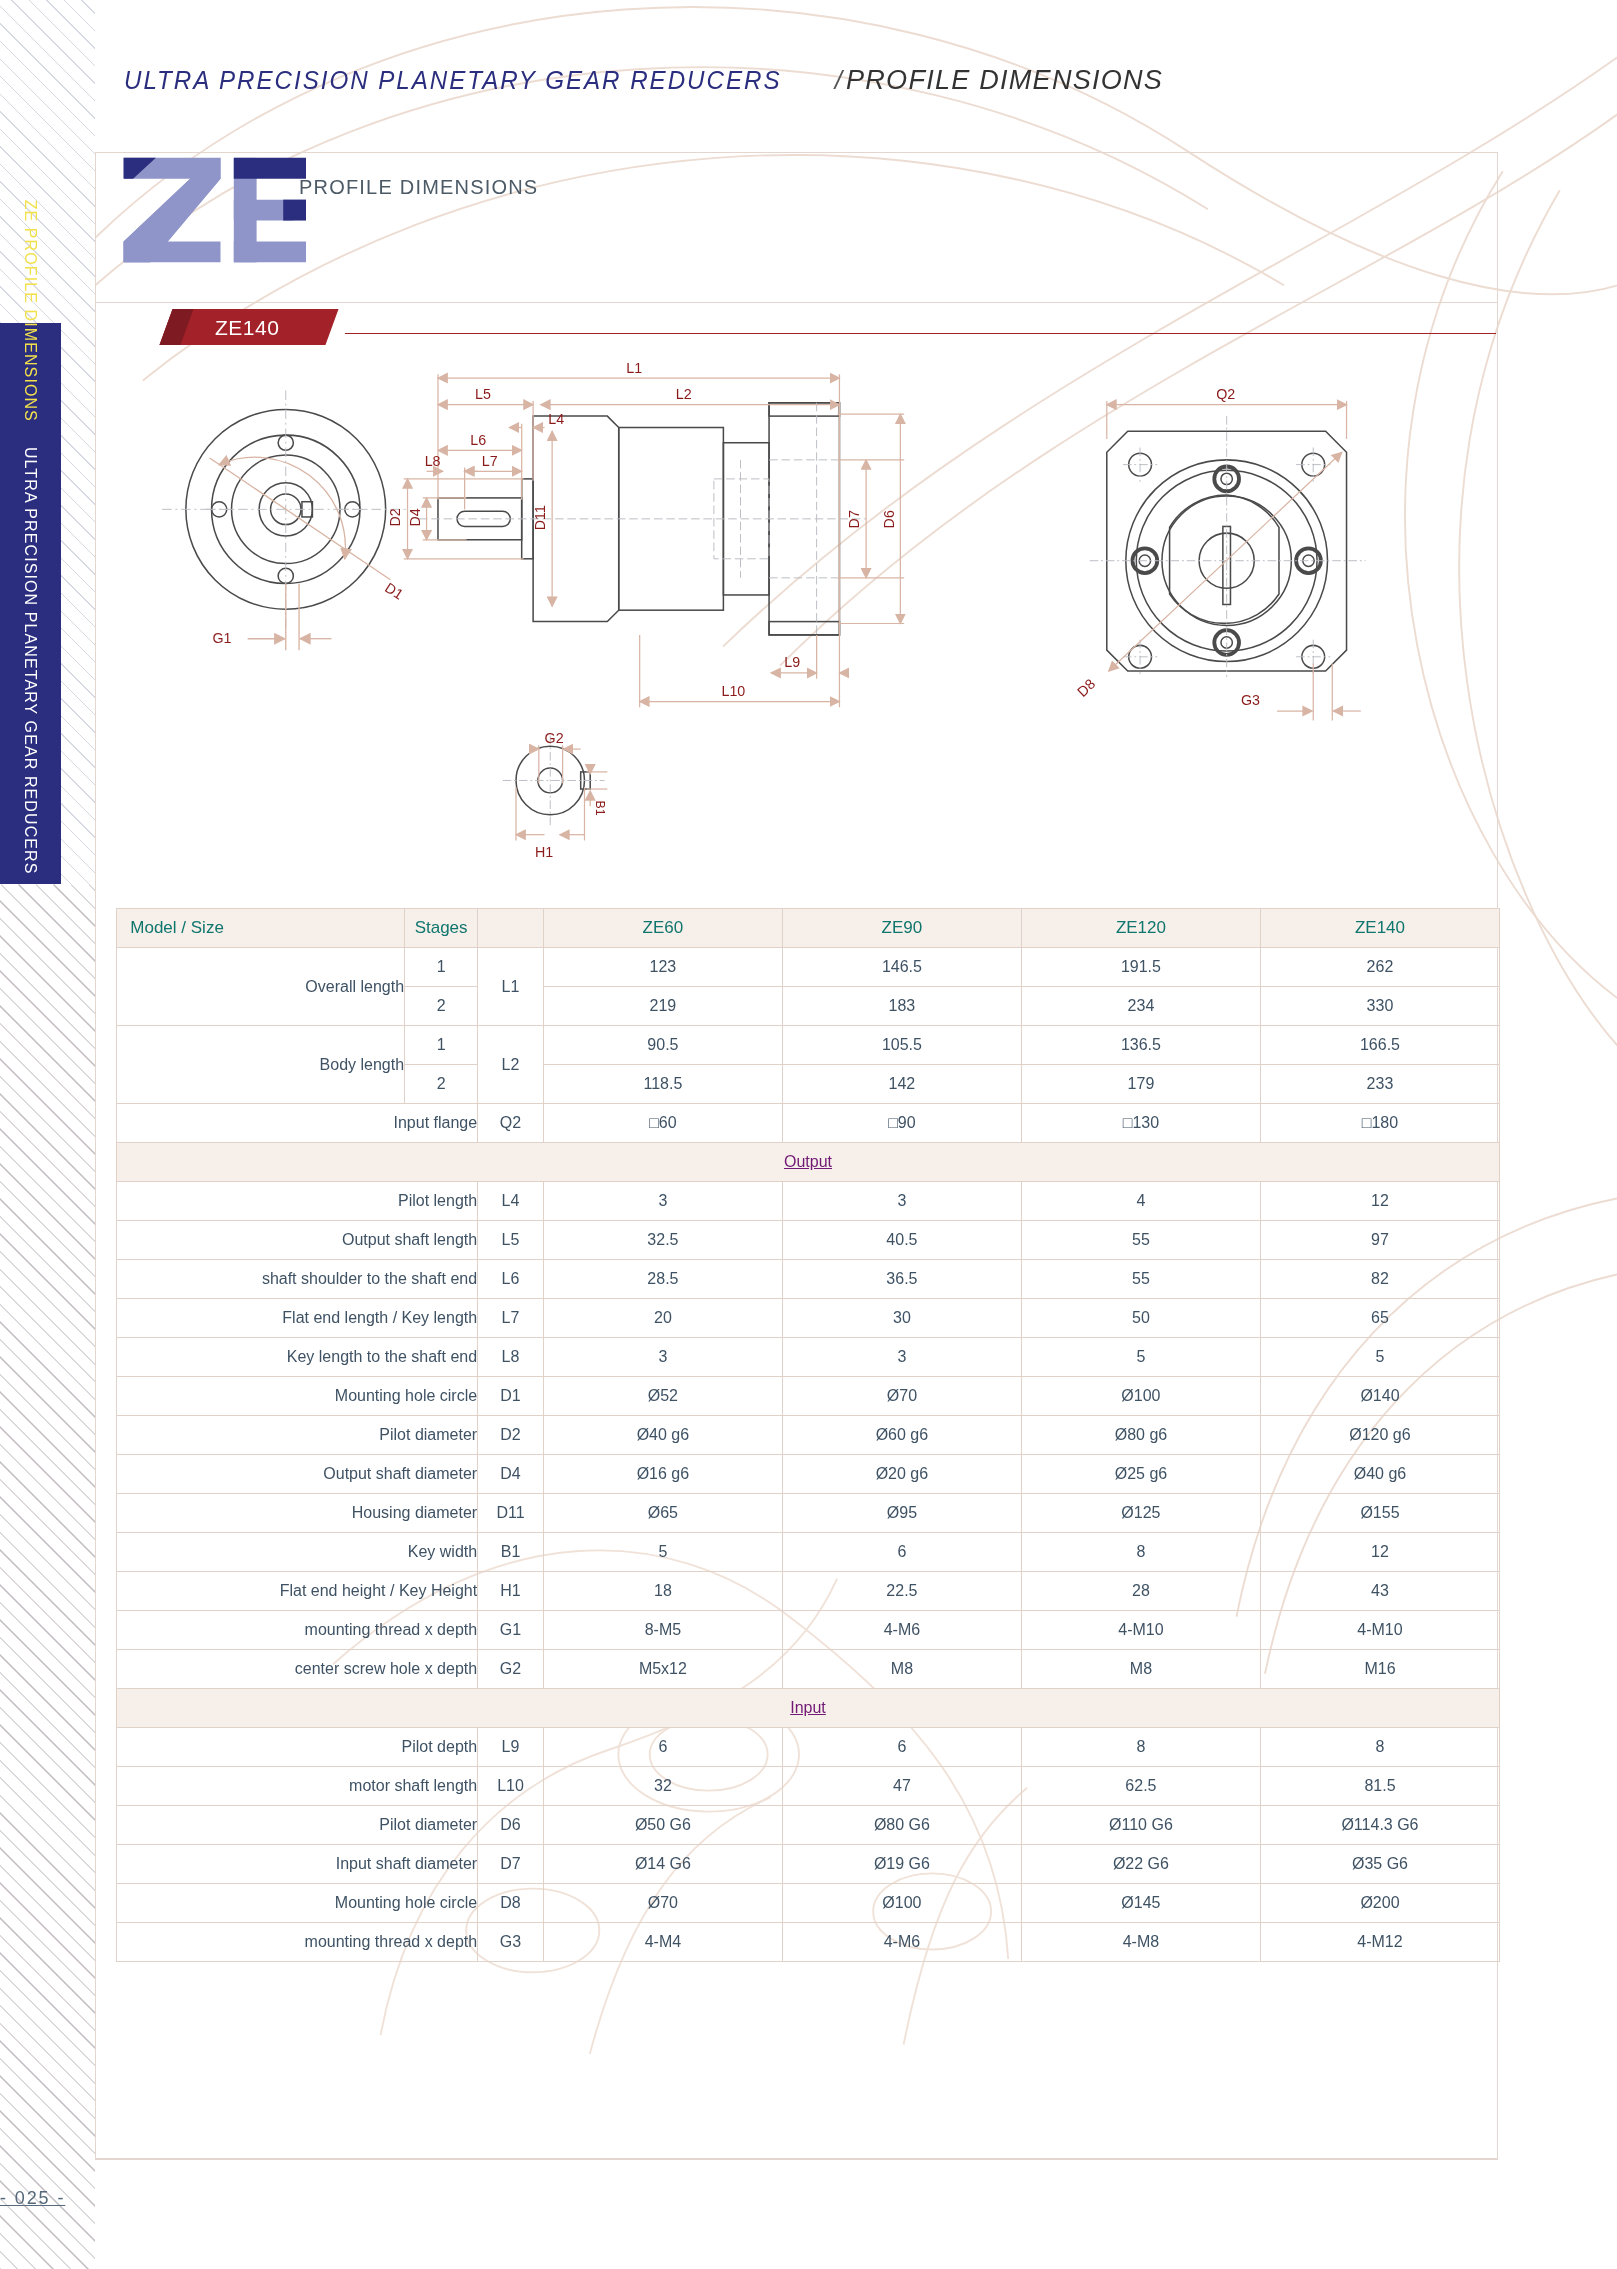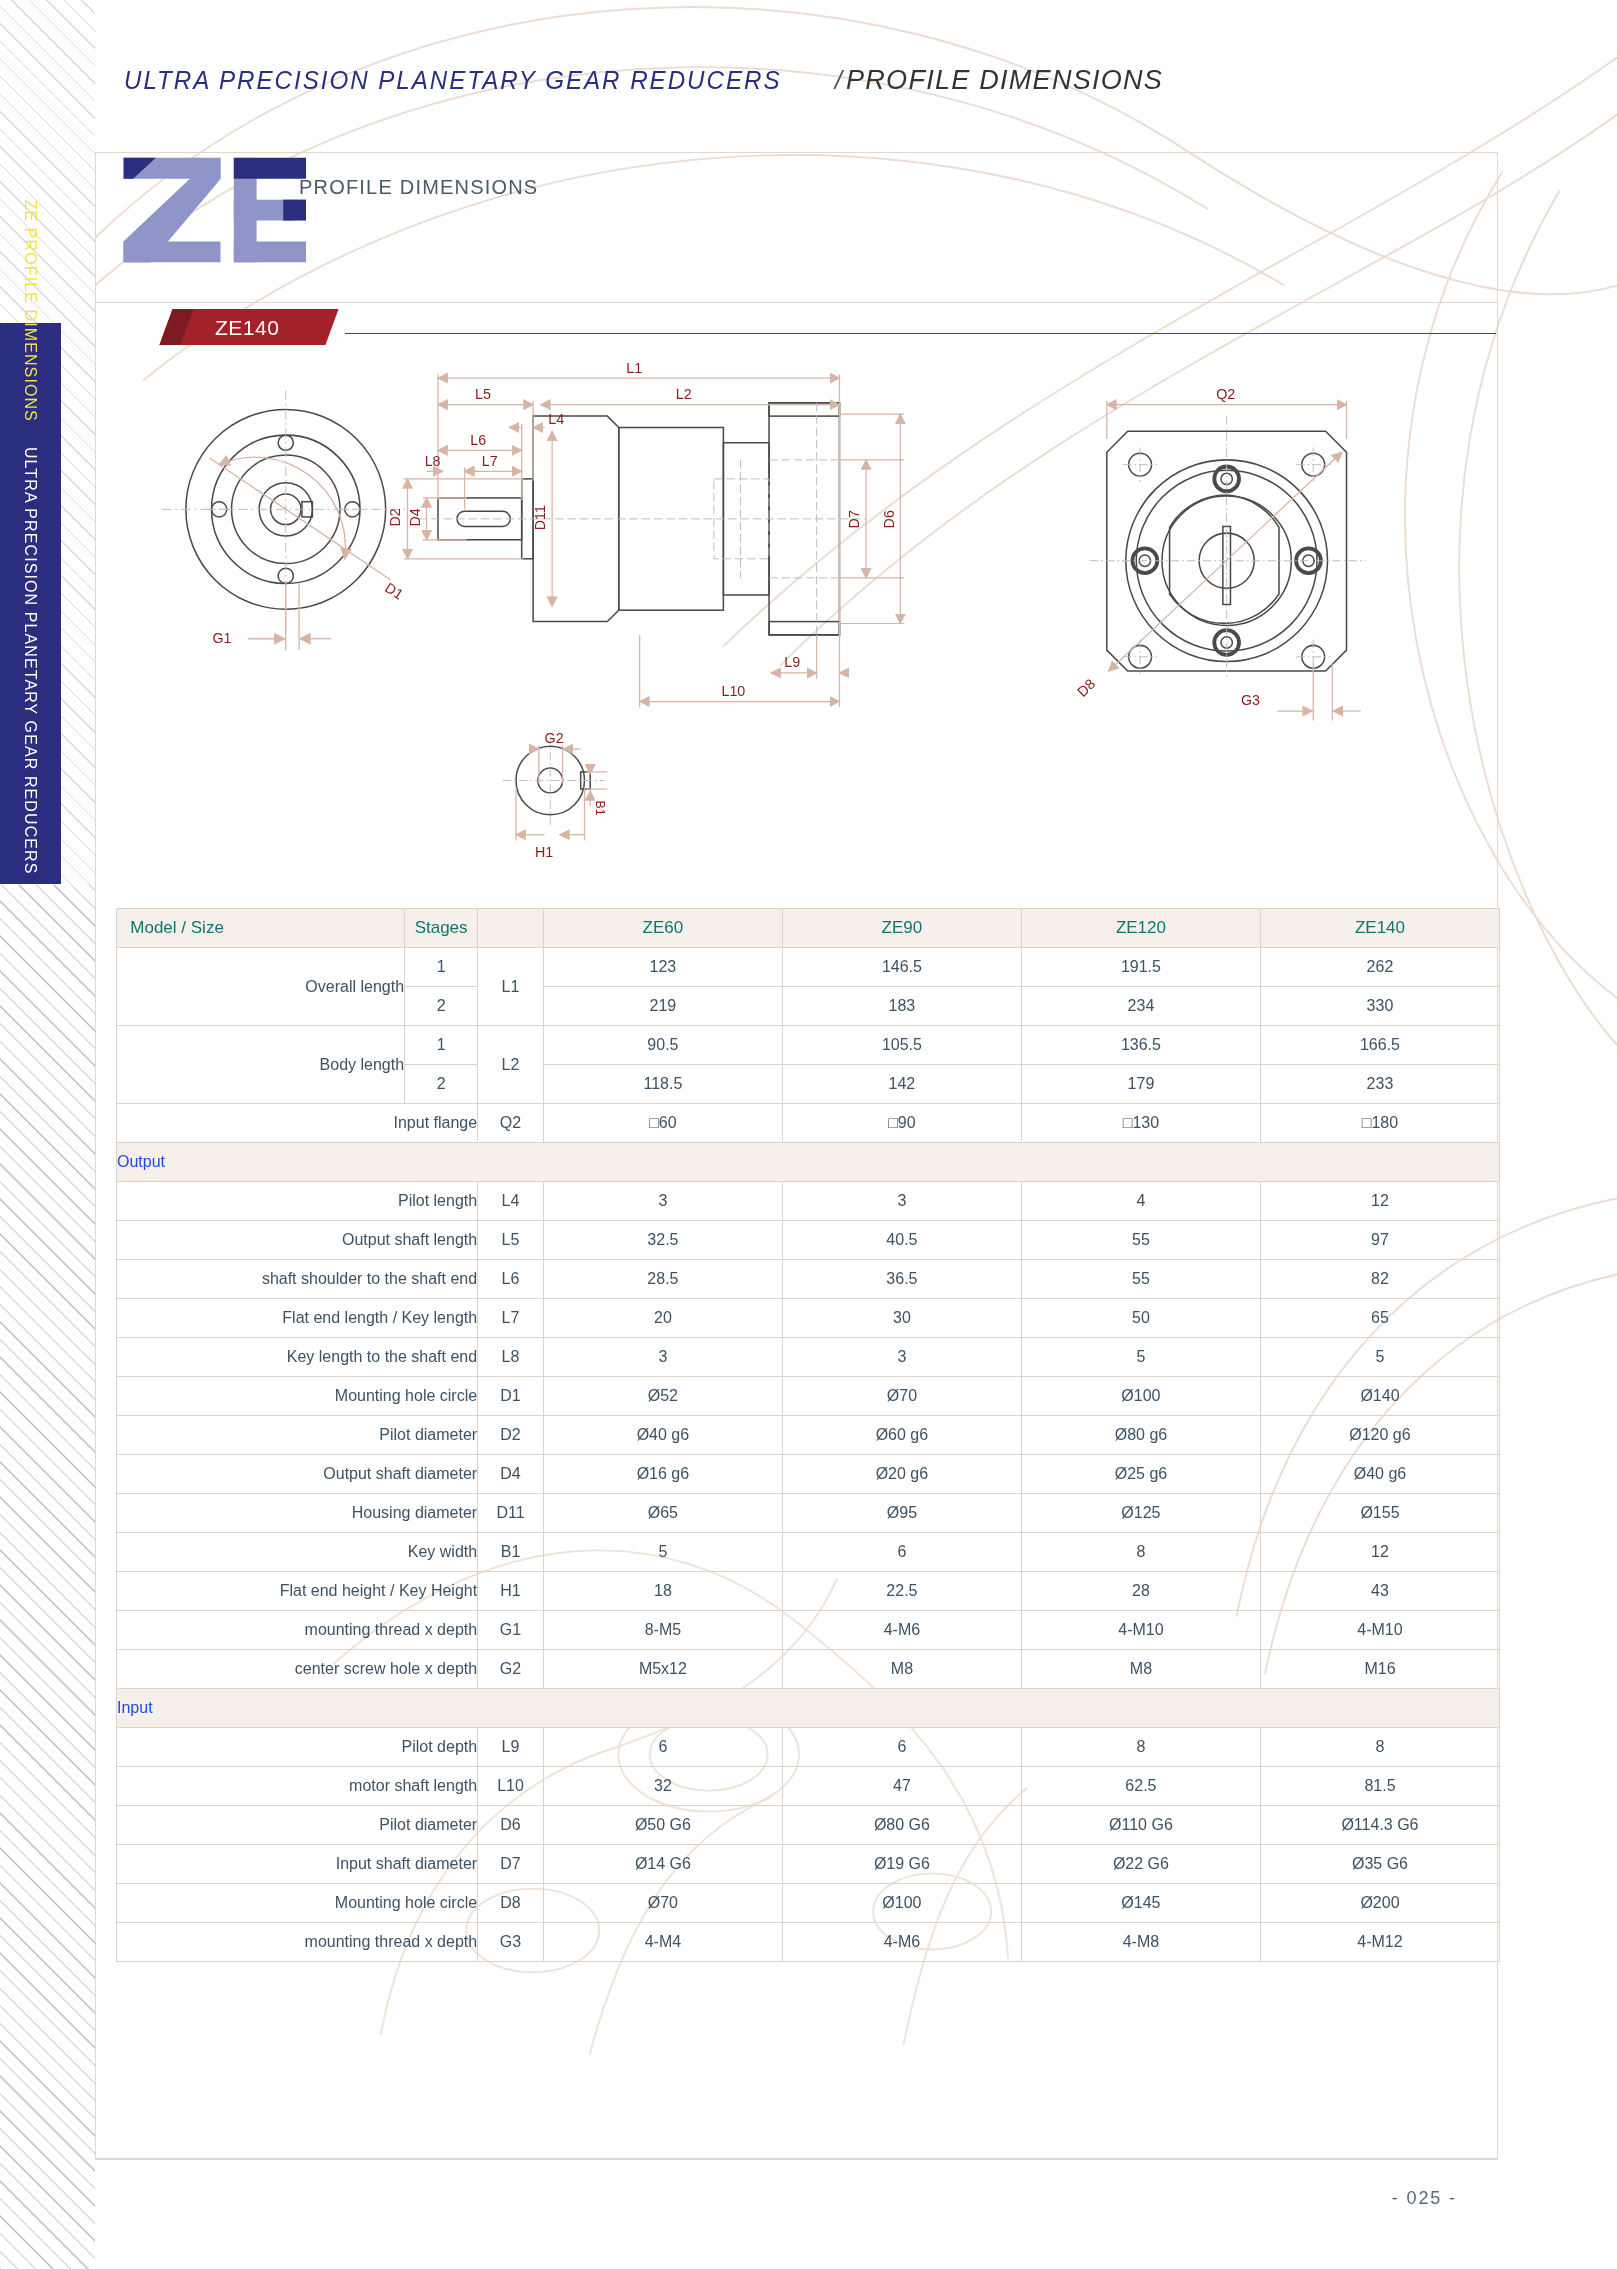--- a/index.html
+++ b/index.html
@@ -136,32 +136,32 @@
     border: 1px solid #e0d2c8;
     padding: 0;
     height: 38px;
     font-weight: normal;
   }
   .hdr td { background: #f7efe9; height: 42px; text-align: center; color: #0f766e; font-size: 17px; }
   .hdr td.lbl { text-align: left; padding-left: 13.3px; }
   td.lbl { text-align: right; padding-left: 13.3px; white-space: nowrap; }
   td.code, td.stg, td.val { text-align: center; }
   td.sect {
-    background: #f7efe9; text-align: left; padding-left: 13.3px;
-    color: #1d4ed8; height: 38px;
+    background: #f7efe9; text-align: center; padding-left: 13.3px;
+    color: #701a75; height: 38px; text-decoration: underline;
   }
   .colw-lbl { width: 276px; }
   .colw-stg { width: 70px; }
   .colw-code { width: 63px; }
   .colw-val { width: 229px; }
 
   
   .footer {
     position: absolute; left: 0; top: 2188px; width: 1457px;
-    text-align: right; font-size: 18px; color: #55697a; letter-spacing: 1.9px;
+    text-align: left; font-size: 18px; color: #55697a; letter-spacing: 1.9px; text-decoration: underline;
   }
   .footer-rule {
     position: absolute; left: 95px; top: 2159px; width: 1403px;
     height: 1px; background: #e2d6cf;
   }
 </style>
 </head>
 <body>
 
 <div class="bg-hatch"></div>

